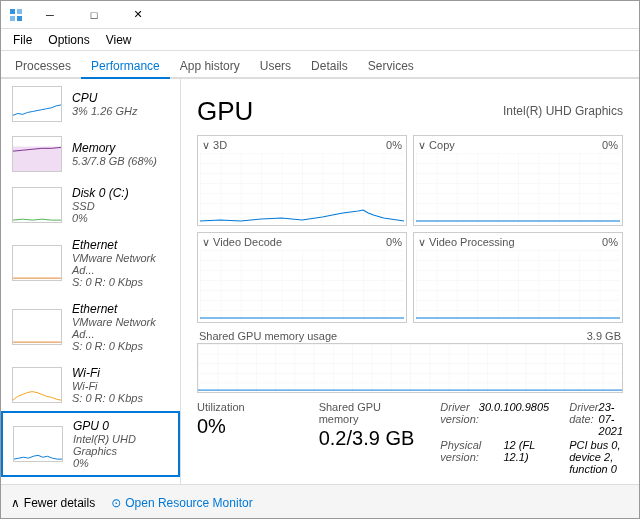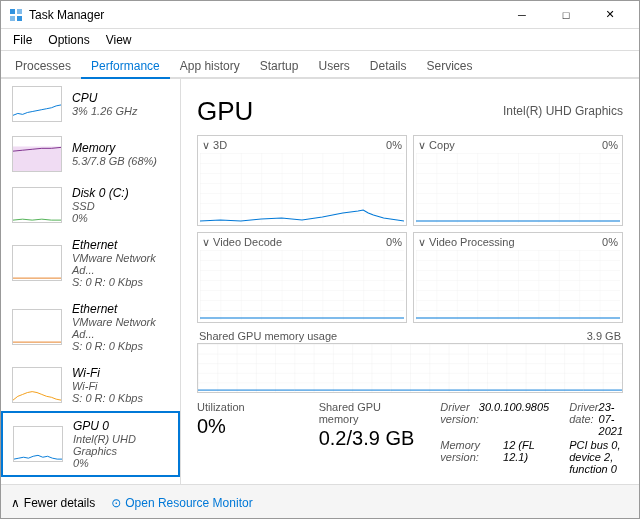--- a/index.html
+++ b/index.html
@@ -246,39 +246,37 @@
 
 <div class="title-bar">
   <div class="title-bar-icon">
     <svg width="14" height="14" viewBox="0 0 14 14">
       <rect x="1" y="1" width="5" height="5" fill="#0078d7" opacity="0.8"></rect>
       <rect x="8" y="1" width="5" height="5" fill="#0078d7" opacity="0.5"></rect>
       <rect x="1" y="8" width="5" height="5" fill="#0078d7" opacity="0.5"></rect>
       <rect x="8" y="8" width="5" height="5" fill="#0078d7" opacity="0.8"></rect>
     </svg>
   </div>
-  <span class="title-bar-title">Task Manager</span>
   <div class="title-bar-controls">
     <button class="title-bar-btn">─</button>
     <button class="title-bar-btn">□</button>
     <button class="title-bar-btn close">✕</button>
   </div>
 </div>
 
 <div class="menu-bar">
   <div class="menu-item">File</div>
   <div class="menu-item">Options</div>
   <div class="menu-item">View</div>
 </div>
 
 <div class="tab-bar">
   <div class="tab">Processes</div>
   <div class="tab active">Performance</div>
   <div class="tab">App history</div>
-  <div class="tab">Startup</div>
   <div class="tab">Users</div>
   <div class="tab">Details</div>
   <div class="tab">Services</div>
 </div>
 
 <div class="main">
 
   <div class="sidebar">
 
     <div class="sidebar-item">
@@ -487,21 +485,21 @@
         <div class="info-table">
           <div class="info-row">
             <span class="info-key">Driver version:</span>
             <span class="info-val">30.0.100.9805</span>
           </div>
           <div class="info-row">
             <span class="info-key">Driver date:</span>
             <span class="info-val">23-07-2021</span>
           </div>
           <div class="info-row">
-            <span class="info-key">Memory version:</span>
+            <span class="info-key">Physical version:</span>
             <span class="info-val">12 (FL 12.1)</span>
           </div>
           <div class="info-row">
             <span class="info-val">PCI bus 0, device 2, function 0</span>
           </div>
         </div>
       </div>
     </div>
 
   </div>

